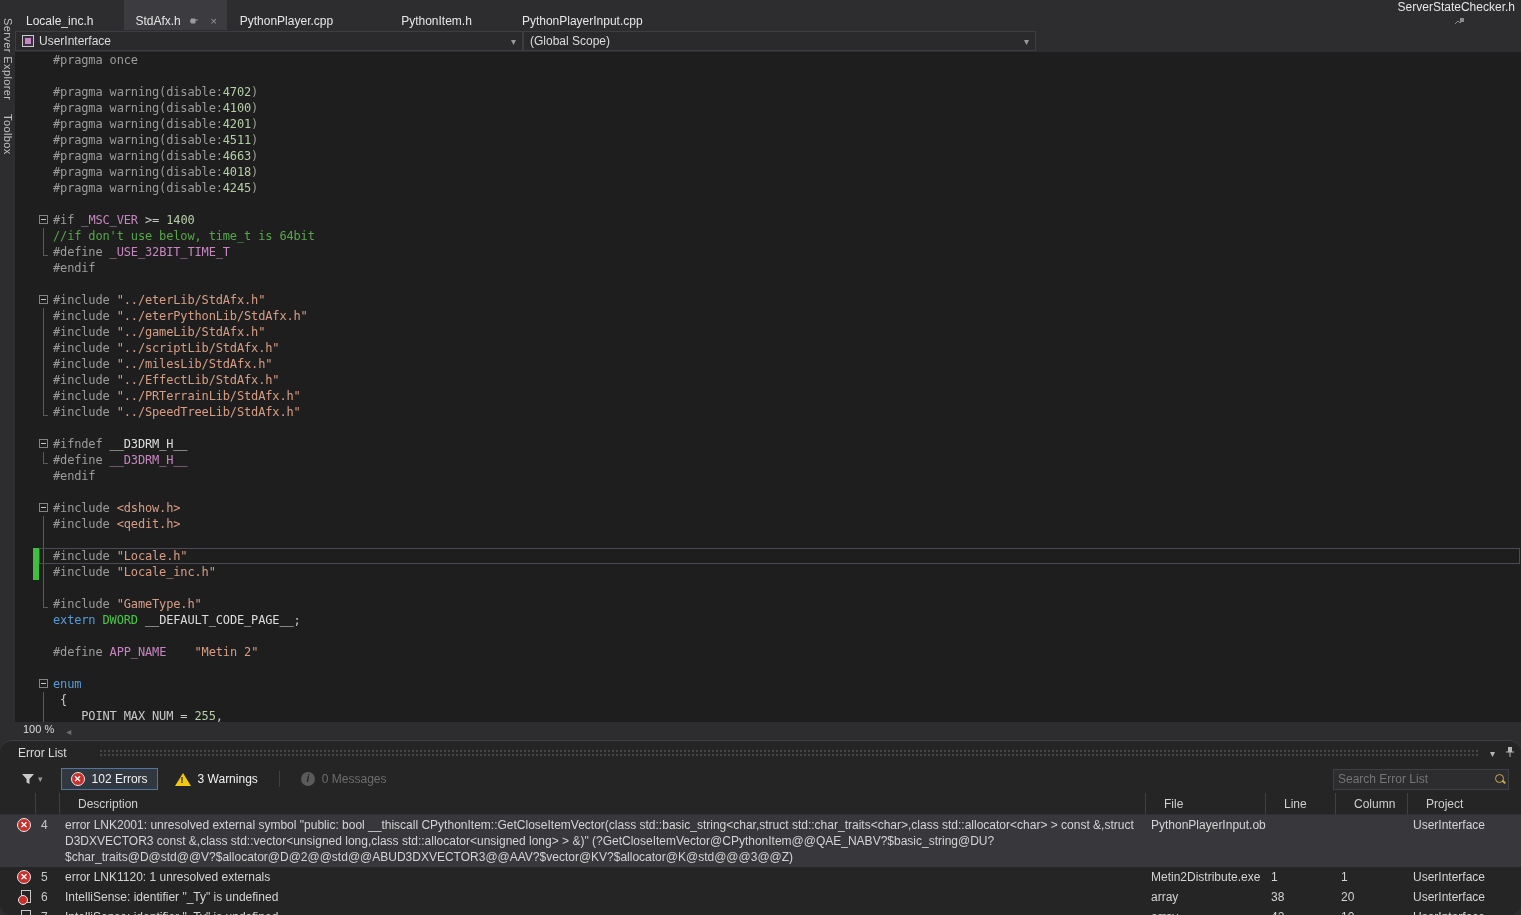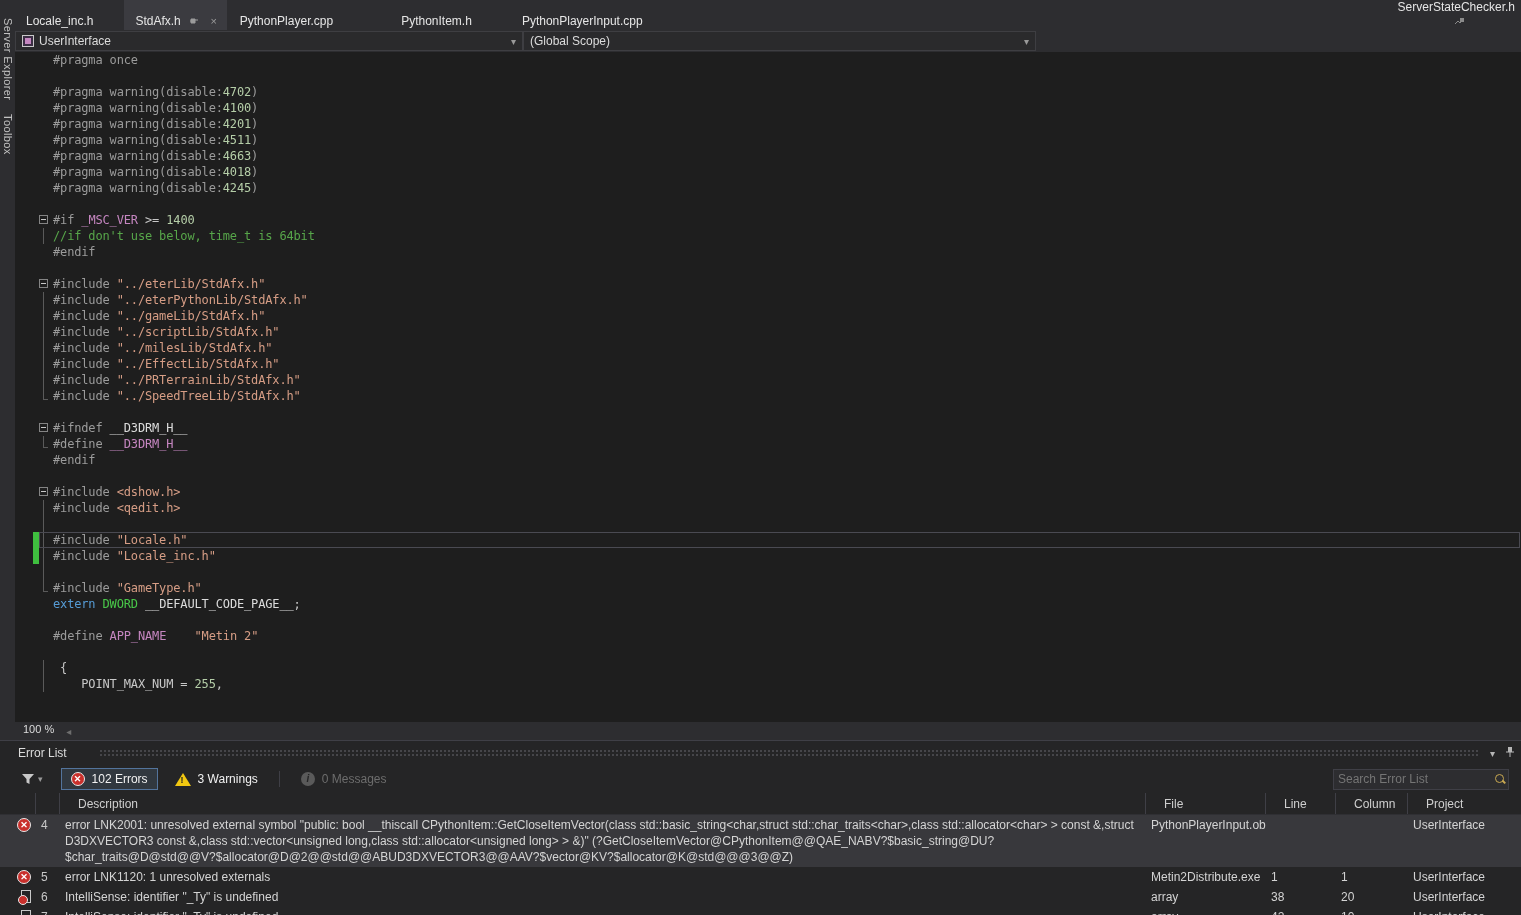--- a/index.html
+++ b/index.html
@@ -71,21 +71,21 @@
   .zoombar {
     position:absolute; left:15px; top:722px; right:0; height:18px; background:#2D2D30;
     display:flex; align-items:center; font-size:11px; color:#DCDCDC;
   }
   .zoom-combo { display:flex; gap:14px; padding:0 6px 0 8px; height:16px;flex-direction:column; }
   .zoom-combo .chev { color:#999; font-size:9px; }
   .hscroll { flex:1; height:14px; display:flex; align-items:center; color:#6E6E6E; font-size:10px; padding-left:6px; }
   
   .errorlist {
     position:absolute; left:0; top:740px; right:0; height:175px; background:#252526;
-    border-top:1px solid #3F3F46; font-size:12px;
+    border-top:1px solid #3F3F46; font-size:12px;border-radius:12px;
   }
   .el-title { height:24px; display:flex; align-items:center; padding:0 6px 0 18px; color:#DCDCDC; gap:10px; }
   .el-grip { flex:1; height:10px; margin-left:22px;
     background-image:radial-gradient(#46464A 1px, transparent 1.2px);
     background-size:4px 4px; background-position:0 1px; }
   .el-titleicons { display:flex; gap:10px; color:#B6B6B6; align-items:center; }
   .el-toolbar { height:28px; display:flex; align-items:center; padding-left:22px; gap:8px; }
   .funnel-wrap { display:flex; align-items:center; gap:4px; margin-right:10px; color:#999; font-size:9px; }
   .btn-filter { display:flex; align-items:center; gap:7px; height:22px; padding:0 9px; color:#F1F1F1; }
   .btn-filter.sel { border:1px solid #53749C; background:#31383F; }
@@ -186,20 +186,21 @@
         <div class="ln"><div class="m1"></div><div class="m2"></div><div class="code"><span class="tk-pp">#pragma warning(disable:</span><span class="tk-num">4702</span><span class="tk-pp">)</span></div></div>
         <div class="ln"><div class="m1"></div><div class="m2"></div><div class="code"><span class="tk-pp">#pragma warning(disable:</span><span class="tk-num">4100</span><span class="tk-pp">)</span></div></div>
         <div class="ln"><div class="m1"></div><div class="m2"></div><div class="code"><span class="tk-pp">#pragma warning(disable:</span><span class="tk-num">4201</span><span class="tk-pp">)</span></div></div>
         <div class="ln"><div class="m1"></div><div class="m2"></div><div class="code"><span class="tk-pp">#pragma warning(disable:</span><span class="tk-num">4511</span><span class="tk-pp">)</span></div></div>
         <div class="ln"><div class="m1"></div><div class="m2"></div><div class="code"><span class="tk-pp">#pragma warning(disable:</span><span class="tk-num">4663</span><span class="tk-pp">)</span></div></div>
         <div class="ln"><div class="m1"></div><div class="m2"></div><div class="code"><span class="tk-pp">#pragma warning(disable:</span><span class="tk-num">4018</span><span class="tk-pp">)</span></div></div>
         <div class="ln"><div class="m1"></div><div class="m2"></div><div class="code"><span class="tk-pp">#pragma warning(disable:</span><span class="tk-num">4245</span><span class="tk-pp">)</span></div></div>
         <div class="ln"><div class="m1"></div><div class="m2"></div><div class="code"></div></div>
         <div class="ln"><div class="m1"></div><div class="m2"><div class="fold"></div></div><div class="code"><span class="tk-pp">#if </span><span class="tk-mac">_MSC_VER</span><span class="tk-pl"> &gt;= </span><span class="tk-num">1400</span></div></div>
         <div class="ln"><div class="m1"></div><div class="m2 mid"></div><div class="code"><span class="tk-com">//if don't use below, time_t is 64bit</span></div></div>
+        <div class="ln"><div class="m1"></div><div class="m2 end"></div><div class="code"><span class="tk-pp">#define </span><span class="tk-mac">_USE_32BIT_TIME_T</span></div></div>
         <div class="ln"><div class="m1"></div><div class="m2"></div><div class="code"><span class="tk-pp">#endif</span></div></div>
         <div class="ln"><div class="m1"></div><div class="m2"></div><div class="code"></div></div>
         <div class="ln"><div class="m1"></div><div class="m2"><div class="fold"></div></div><div class="code"><span class="tk-pp">#include </span><span class="tk-str">"../eterLib/StdAfx.h"</span></div></div>
         <div class="ln"><div class="m1"></div><div class="m2 mid"></div><div class="code"><span class="tk-pp">#include </span><span class="tk-str">"../eterPythonLib/StdAfx.h"</span></div></div>
         <div class="ln"><div class="m1"></div><div class="m2 mid"></div><div class="code"><span class="tk-pp">#include </span><span class="tk-str">"../gameLib/StdAfx.h"</span></div></div>
         <div class="ln"><div class="m1"></div><div class="m2 mid"></div><div class="code"><span class="tk-pp">#include </span><span class="tk-str">"../scriptLib/StdAfx.h"</span></div></div>
         <div class="ln"><div class="m1"></div><div class="m2 mid"></div><div class="code"><span class="tk-pp">#include </span><span class="tk-str">"../milesLib/StdAfx.h"</span></div></div>
         <div class="ln"><div class="m1"></div><div class="m2 mid"></div><div class="code"><span class="tk-pp">#include </span><span class="tk-str">"../EffectLib/StdAfx.h"</span></div></div>
         <div class="ln"><div class="m1"></div><div class="m2 mid"></div><div class="code"><span class="tk-pp">#include </span><span class="tk-str">"../PRTerrainLib/StdAfx.h"</span></div></div>
         <div class="ln"><div class="m1"></div><div class="m2 end"></div><div class="code"><span class="tk-pp">#include </span><span class="tk-str">"../SpeedTreeLib/StdAfx.h"</span></div></div>
@@ -212,20 +213,21 @@
         <div class="ln"><div class="m1"></div><div class="m2 mid"></div><div class="code"><span class="tk-pp">#include </span><span class="tk-str">&lt;qedit.h&gt;</span></div></div>
         <div class="ln"><div class="m1"></div><div class="m2 mid"></div><div class="code"></div></div>
         <div class="ln cur"><div class="m1 bar"></div><div class="m2 mid"></div><div class="code"><span class="tk-pp">#include </span><span class="tk-str">"Locale.h"</span></div></div>
         <div class="ln"><div class="m1 bar"></div><div class="m2 mid"></div><div class="code"><span class="tk-pp">#include </span><span class="tk-str">"Locale_inc.h"</span></div></div>
         <div class="ln"><div class="m1"></div><div class="m2 mid"></div><div class="code"></div></div>
         <div class="ln"><div class="m1"></div><div class="m2 end"></div><div class="code"><span class="tk-pp">#include </span><span class="tk-str">"GameType.h"</span></div></div>
         <div class="ln"><div class="m1"></div><div class="m2"></div><div class="code"><span class="tk-kw">extern</span><span class="tk-pl"> </span><span class="tk-typ">DWORD</span><span class="tk-id"> __DEFAULT_CODE_PAGE__</span><span class="tk-pl">;</span></div></div>
         <div class="ln"><div class="m1"></div><div class="m2"></div><div class="code"></div></div>
         <div class="ln"><div class="m1"></div><div class="m2"></div><div class="code"><span class="tk-pp">#define </span><span class="tk-mac">APP_NAME</span><span class="tk-pl">    </span><span class="tk-str">"Metin 2"</span></div></div>
         <div class="ln"><div class="m1"></div><div class="m2"></div><div class="code"></div></div>
+        <div class="ln"><div class="m1"></div><div class="m2"><div class="fold"></div></div><div class="code"><span class="tk-kw">enum</span></div></div>
         <div class="ln"><div class="m1"></div><div class="m2 mid"></div><div class="code"><span class="tk-pl"> {</span></div></div>
         <div class="ln"><div class="m1"></div><div class="m2 mid"></div><div class="code"><span class="tk-pl">    POINT_MAX_NUM </span><span class="tk-pl">= </span><span class="tk-num">255</span><span class="tk-pl">,</span></div></div>
       </div>
   </div>
 
   <div class="zoombar">
     <div class="zoom-combo">
       <span>100 %</span>
       <span class="chev">▾</span>
     </div>

